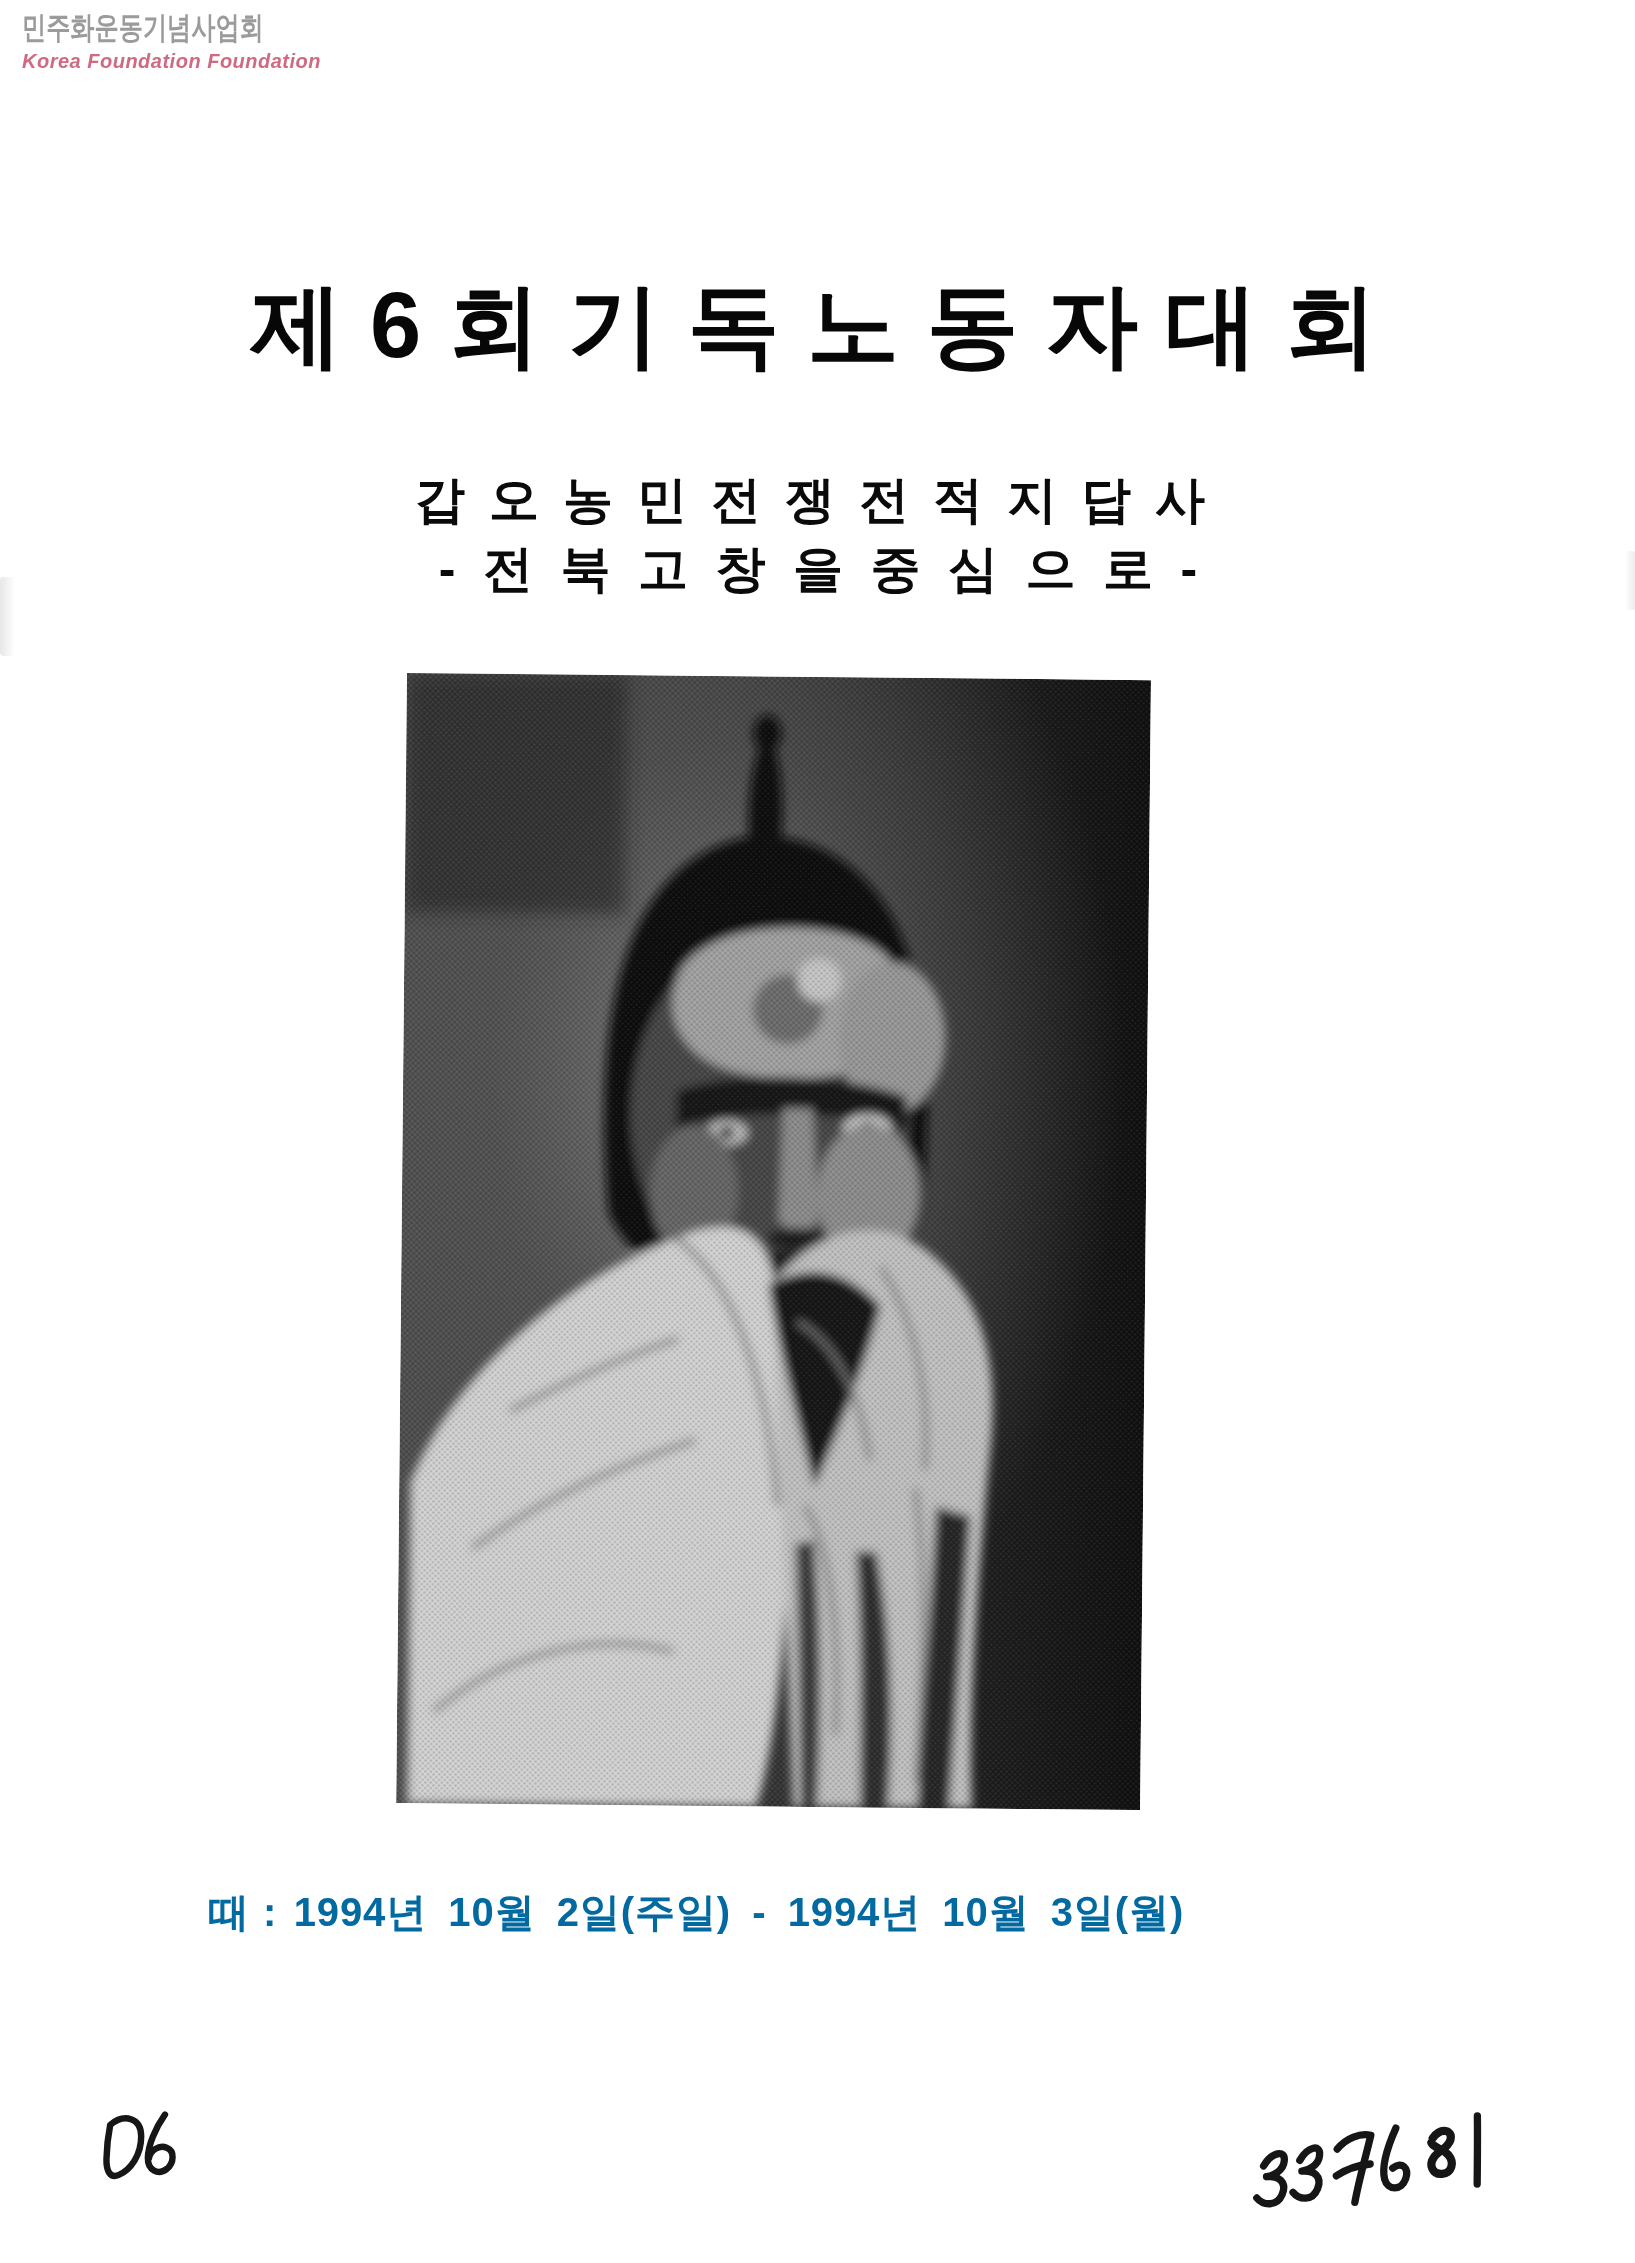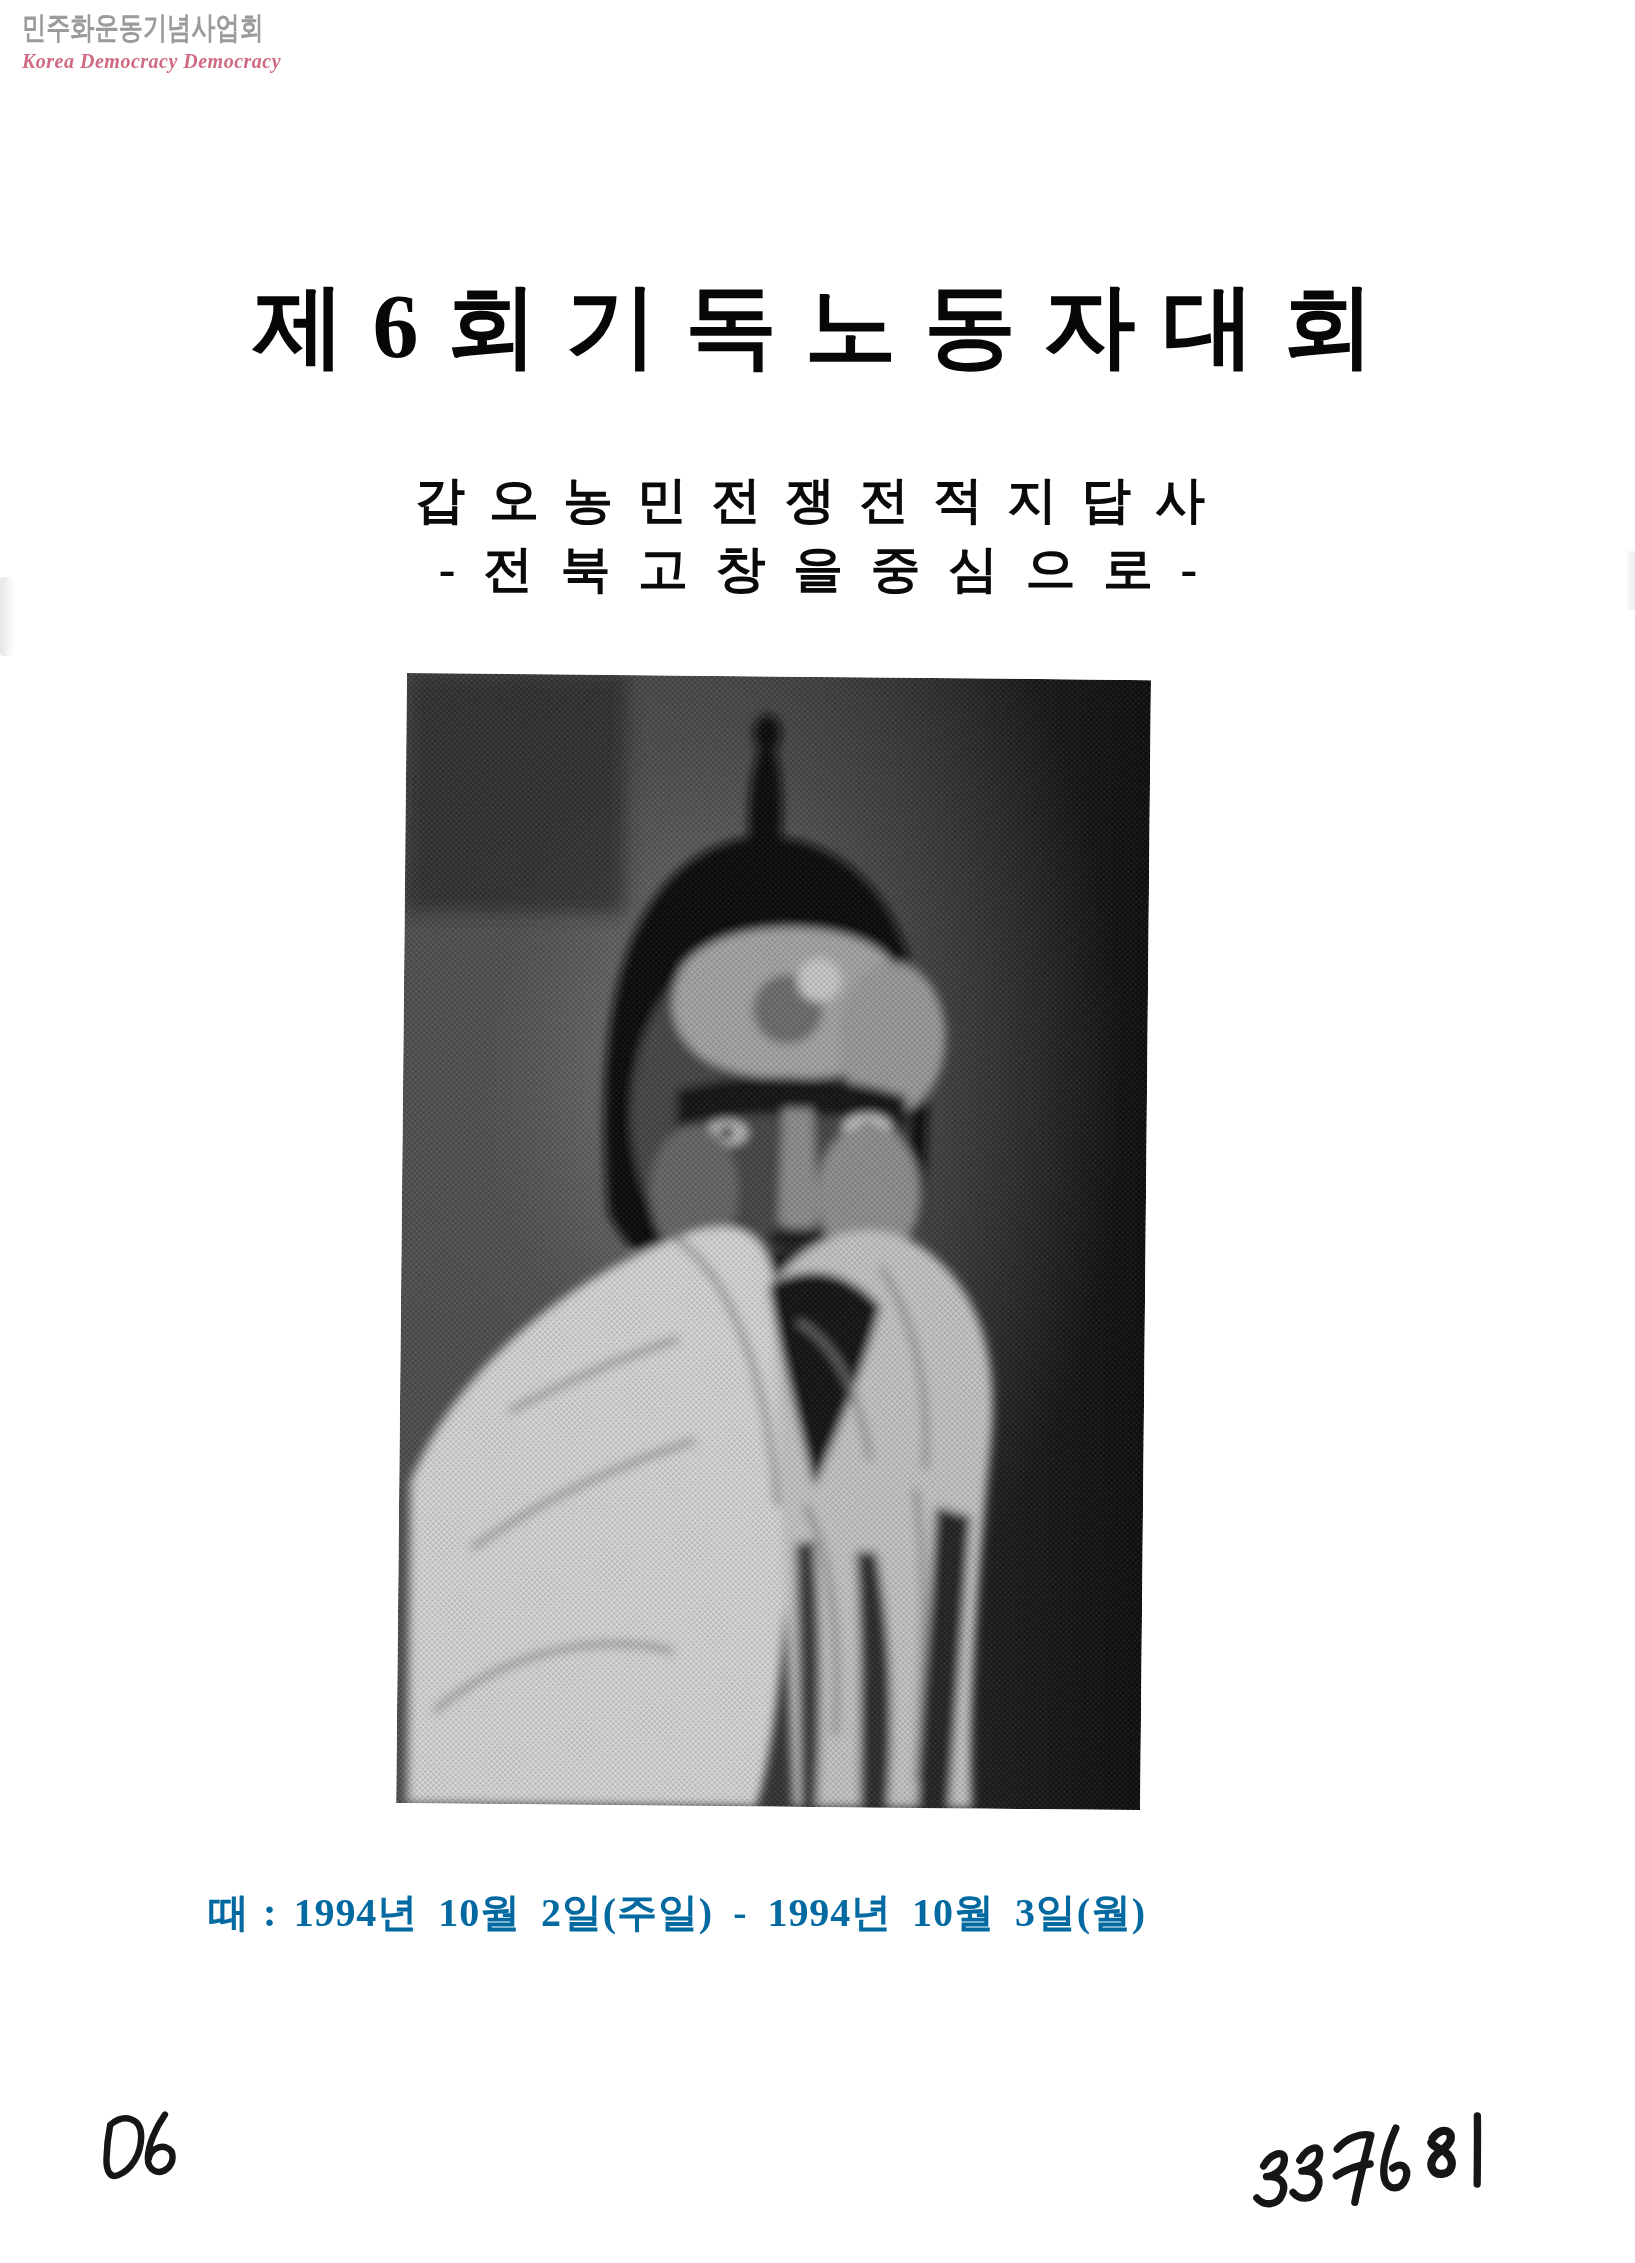--- a/index.html
+++ b/index.html
@@ -1,18 +1,18 @@
 <!DOCTYPE html>
 <html style="font-size:14.7px"><head>
 <meta charset="utf-8">
 <style>
   html,body{margin:0;padding:0;background:#ffffff;}
   body{width:1636px;height:2264px;position:relative;overflow:hidden;
        font-family:"Liberation Sans","DejaVu Sans",sans-serif;}
-  .page{position:absolute;inset:0;background:#ffffff;font-family:Liberation Serif, serif;}
+  .page{position:absolute;inset:0;background:#ffffff;}
 
   
   .logo{position:absolute;left:22px;top:7.3px;}
   .logo-kr{font-size:31px;font-weight:bold;color:#9b9b9b;letter-spacing:0px;
            transform:scaleX(0.78);transform-origin:left top;white-space:nowrap;}
   .logo-en{font-size:20px;font-weight:bold;font-style:italic;color:#d06a81;
            margin-top:0.9px;white-space:nowrap;letter-spacing:0.5px;}
 
   
   .title{position:absolute;left:0;top:264px;width:100%;margin:0;
@@ -60,21 +60,21 @@
         <feColorMatrix type="matrix" values="0 0 0 0 0.62  0 0 0 0 0.62  0 0 0 0 0.62  0 0 0 22 -20.4"></feColorMatrix>
       </filter>
     </defs>
     <rect x="0" y="0" width="1781" height="2465" filter="url(#speck)"></rect>
   </svg>
   <div class="smudge smudge-l"></div>
   <div class="smudge smudge-r"></div>
 
   <div class="logo">
     <div class="logo-kr">민주화운동기념사업회</div>
-    <div class="logo-en">Korea Democracy Democracy</div>
+    <div class="logo-en">Korea Foundation Foundation</div>
   </div>
 
   <h1 class="title">제6회기독노동자대회</h1>
 
   <div class="subtitle subtitle-1">갑오농민전쟁전적지답사</div>
   <div class="subtitle subtitle-2">-전북고창을중심으로-</div>
 
   <div class="portrait" role="img" aria-label="halftone scanned portrait photograph of a man with a topknot wearing a white hanbok robe on a dark background">
     <svg viewBox="0 0 810 1230" preserveAspectRatio="none">
       <defs>

